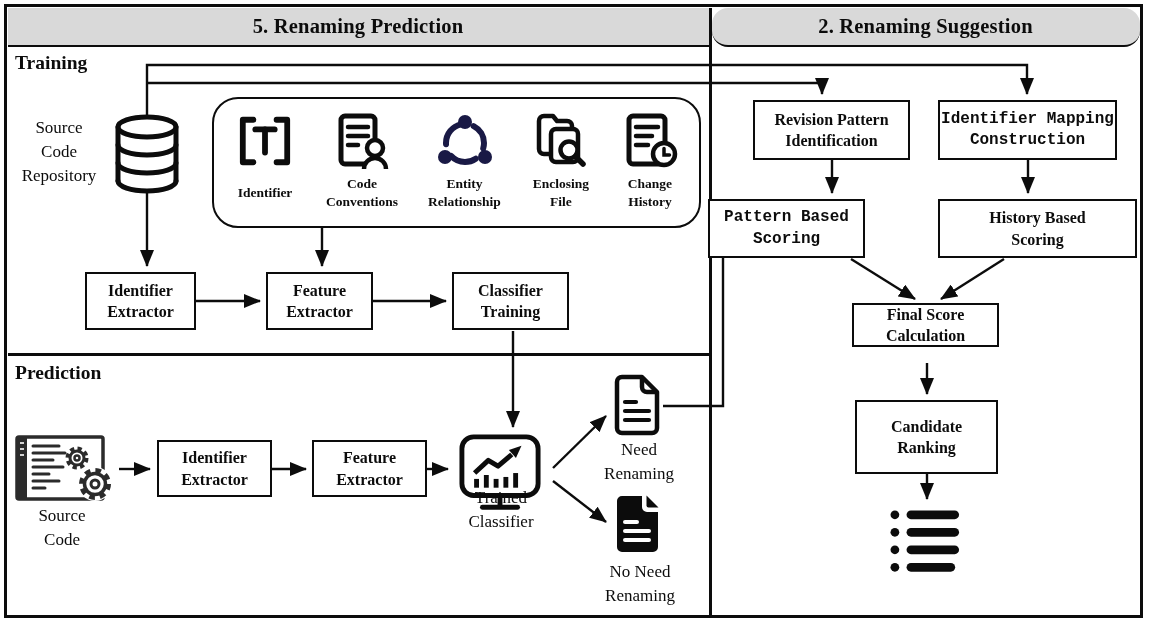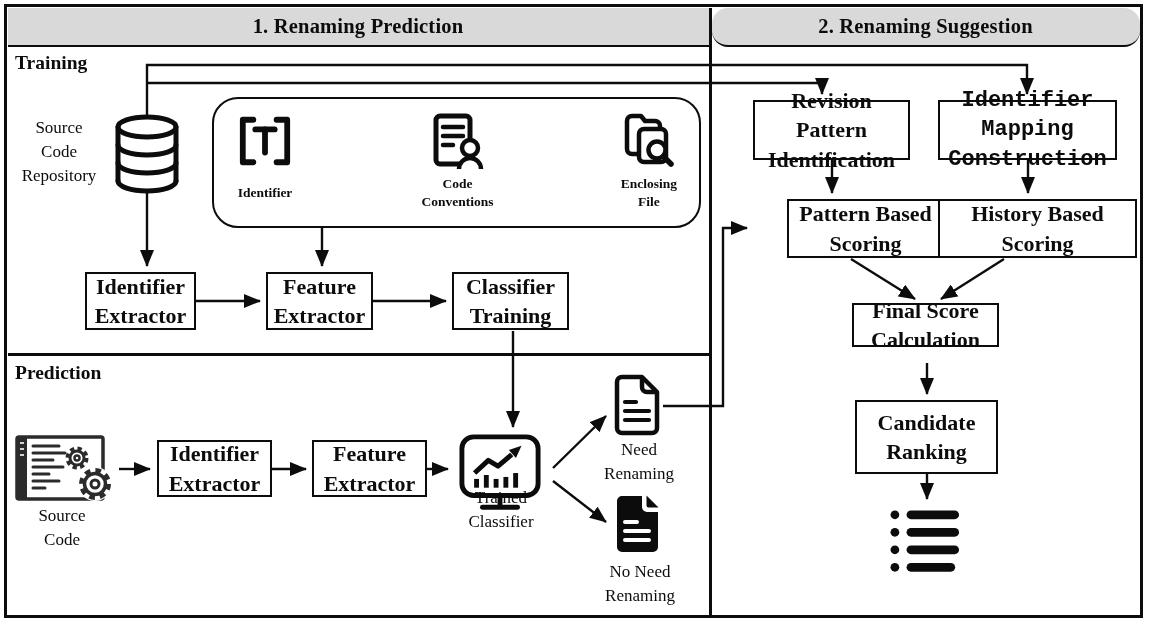--- a/index.html
+++ b/index.html
@@ -10,21 +10,21 @@
   .frame{position:absolute;left:4px;top:4px;width:1139px;height:614px;
     border:3.5px solid #0c0c0c;box-sizing:border-box;}
   .hdr{position:absolute;top:7.5px;height:39px;background:#d9d9d9;
     border-bottom:2.6px solid #0c0c0c;box-sizing:border-box;
     display:flex;align-items:center;justify-content:center;
     font-weight:700;font-size:20.5px;letter-spacing:.2px;}
   .divider-v{position:absolute;left:708.5px;top:7.5px;width:3px;height:610px;background:#0c0c0c;}
   .divider-h{position:absolute;left:7.5px;top:353px;width:701px;height:2.6px;background:#0c0c0c;}
   .box{position:absolute;box-sizing:border-box;background:#fff;border:2.6px solid #0c0c0c;
     display:flex;align-items:center;justify-content:center;text-align:center;
-    font-weight:700;font-size:22px;line-height:1.32;white-space:pre-line;}
+    font-weight:700;font-size:16px;line-height:1.32;white-space:pre-line;}
   .section-label{position:absolute;font-weight:700;font-size:19.5px;}
   .lbl{position:absolute;text-align:center;font-weight:400;font-size:17px;
     line-height:1.42;white-space:pre-line;}
   .roundbox{position:absolute;left:212px;top:97px;width:489px;height:131px;
     border:2.6px solid #0c0c0c;border-radius:26px;box-sizing:border-box;background:#fff;
     display:flex;justify-content:space-between;padding:10px 20px 2px 20px;}
   .feat{display:flex;flex-direction:column;align-items:center;}
   .feat-icon{height:64px;display:flex;align-items:center;justify-content:center;}
   .feat-label{height:40px;display:flex;align-items:center;justify-content:center;
     text-align:center;font-weight:700;font-size:13.5px;line-height:1.3;white-space:pre-line;}
@@ -59,21 +59,21 @@
       <path d="M832,160 V193" marker-end="url(#arr)"></path>
       <path d="M1028,160 V193" marker-end="url(#arr)"></path>
       <path d="M851,259 L915,299" marker-end="url(#arr)"></path>
       <path d="M1004,259 L941,299" marker-end="url(#arr)"></path>
       <path d="M927,363 V394" marker-end="url(#arr)"></path>
       <path d="M927,459 V499" marker-end="url(#arr)"></path>
     </g>
   </svg>
 
   <div class="frame"></div>
-  <div class="hdr" style="left:7.5px;width:701px;">1. Renaming Prediction</div>
+  <div class="hdr" style="left:7.5px;width:701px;">5. Renaming Prediction</div>
   <div class="hdr" style="left:711.5px;width:428px;border-radius:16px;">2. Renaming Suggestion</div>
   <div class="divider-v"></div>
   <div class="divider-h"></div>
 
   <div class="section-label" style="left:15px;top:52px;">Training</div>
 
   <div class="lbl" style="left:8px;top:116px;width:102px;">Source
 Code
 Repository</div>
 
@@ -113,34 +113,62 @@
               <path d="M14,33 H24"></path>
           </g>
           <path d="M30,57 a11,11 0 0 1 22,0" fill="#fff" stroke="#0c0c0c" stroke-width="4.5"></path>
           <circle cx="41" cy="36" r="8" fill="#fff" stroke="#0c0c0c" stroke-width="4.5"></circle>
         </svg>
       </div>
       <div class="feat-label">Code
 Conventions</div>
     </div>
 
+    <div class="feat">
+      <div class="feat-icon">
+        <svg width="64" height="58" viewBox="0 0 64 58">
+          <circle cx="32" cy="31" r="19" fill="none" stroke="#191945" stroke-width="6" stroke-linecap="round" stroke-dasharray="27 12.8" stroke-dashoffset="21.5"></circle>
+          <circle cx="32" cy="10" r="7" fill="#191945"></circle>
+          <circle cx="12" cy="45" r="7" fill="#191945"></circle>
+          <circle cx="52" cy="45" r="7" fill="#191945"></circle>
+        </svg>
+      </div>
+      <div class="feat-label">Entity
+Relationship</div>
+    </div>
 
     <div class="feat">
       <div class="feat-icon">
         <svg width="60" height="58" viewBox="0 0 60 58">
           <path d="M34,42 H13 a5,5 0 0 1 -5,-5 V9 a5,5 0 0 1 5,-5 H22 l4,5 H36 a5,5 0 0 1 5,5 v5" fill="none" stroke="#0c0c0c" stroke-width="4.5" stroke-linejoin="round"></path>
           <rect x="20" y="17" width="27" height="33" rx="5" fill="#fff" stroke="#0c0c0c" stroke-width="4.5"></rect>
           <circle cx="38" cy="38" r="8.5" fill="#fff" stroke="#0c0c0c" stroke-width="4.5"></circle>
           <path d="M44.5,44.5 L52,52" stroke="#0c0c0c" stroke-width="5.5" stroke-linecap="round"></path>
         </svg>
       </div>
       <div class="feat-label">Enclosing
 File</div>
     </div>
 
+    <div class="feat">
+      <div class="feat-icon">
+        <svg width="58" height="58" viewBox="0 0 58 58">
+          <rect x="8" y="4" width="36" height="48" rx="4" fill="#fff" stroke="#0c0c0c" stroke-width="5"></rect>
+          <g stroke="#0c0c0c" stroke-width="4.5" stroke-linecap="round">
+            <path d="M15,15 H37"></path>
+              <path d="M15,24 H31"></path>
+              <path d="M15,33 H27"></path>
+          </g>
+          <circle cx="43" cy="42" r="11" fill="#fff" stroke="#0c0c0c" stroke-width="4.5"></circle>
+          <path d="M43,36.5 V43 H48.5" fill="none" stroke="#0c0c0c" stroke-width="3.5" stroke-linecap="round"></path>
+        </svg>
+      </div>
+      <div class="feat-label">Change
+History</div>
+    </div>
   </div>
 
   <div class="box" style="left:85px;top:272px;width:111px;height:58px;">Identifier
 Extractor</div>
   <div class="box" style="left:266px;top:272px;width:107px;height:58px;">Feature
 Extractor</div>
   <div class="box" style="left:452px;top:272px;width:117px;height:58px;">Classifier
 Training</div>
 
   <div class="section-label" style="left:15px;top:362px;">Prediction</div>
@@ -216,21 +244,21 @@
         <path d="M13,48 H37"></path>
     </g>
   </svg>
   <div class="lbl" style="left:576px;top:560px;width:128px;">No Need
 Renaming</div>
 
   <div class="box" style="left:753px;top:100px;width:157px;height:60px;">Revision Pattern
 Identification</div>
   <div class="box" style="left:938px;top:100px;width:179px;height:60px;font-family:Liberation Mono, monospace;">Identifier Mapping
 Construction</div>
-  <div class="box" style="left:787px;top:199px;width:157px;height:59px;">Pattern Based
+  <div class="box" style="left:708px;top:199px;width:157px;height:59px;font-family:Liberation Mono, monospace;">Pattern Based
 Scoring</div>
   <div class="box" style="left:938px;top:199px;width:199px;height:59px;">History Based
 Scoring</div>
   <div class="box" style="left:852px;top:303px;width:147px;height:44px;">Final Score
 Calculation</div>
   <div class="box" style="left:855px;top:400px;width:143px;height:74px;">Candidate
 Ranking</div>
 
   <svg class="abs" style="left:886px;top:506px;" width="80" height="70" viewBox="0 0 80 72">
     <g fill="#0c0c0c">

